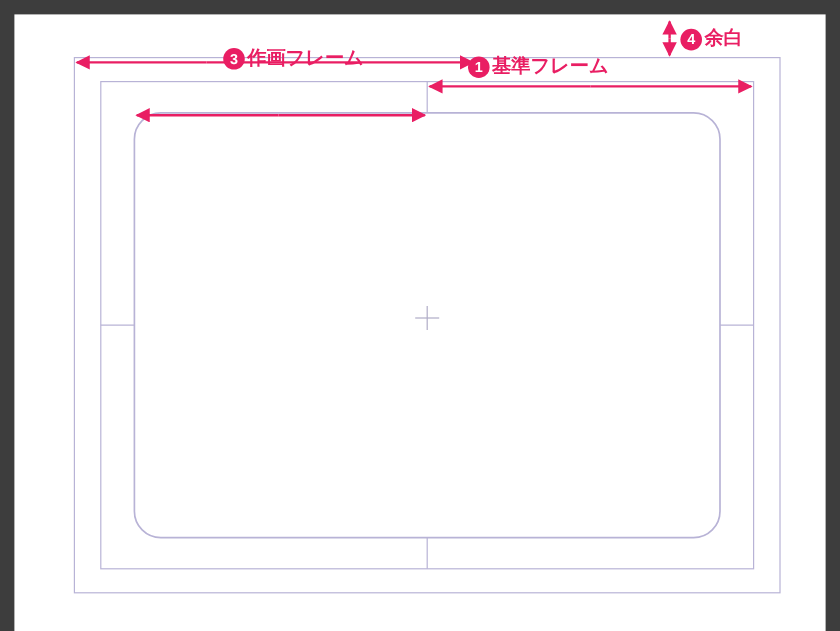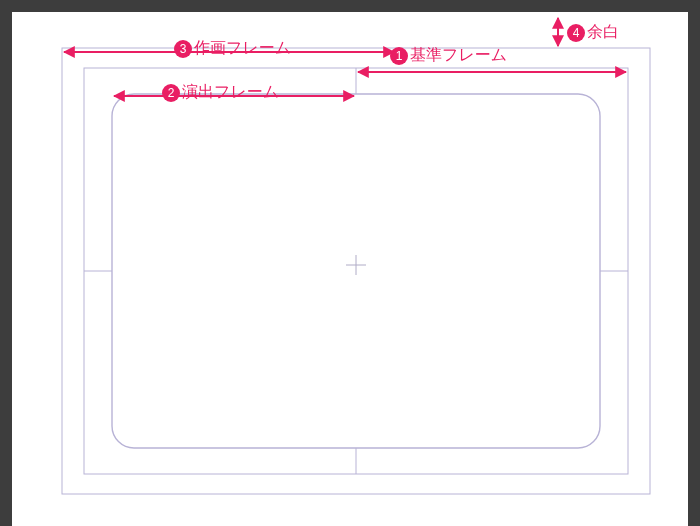--- a/index.html
+++ b/index.html
@@ -1,19 +1,19 @@
 <!DOCTYPE html>
 <html><head>
   <meta charset="utf-8">
   <style>
     * {box-sizing:border-box}
     body{margin:0;width:700px;height:526px;background:#3d3d3d;font-family:"Hiragino Sans","Yu Gothic",sans-serif}
     .page{position:absolute;left:12px;top:12px;width:676px;height:514px;background:#fff}
     svg{display:block;position:absolute;left:0;top:0}
-    .lbl{position:absolute;color:#e91e63;font-weight:400;white-space:nowrap}
+    .lbl{position:absolute;color:#e91e63;font-weight:700;white-space:nowrap}
     .num{display:inline-flex;background:#e91e63;color:#fff;border-radius:50%;width:18px;height:18px;align-items:center;justify-content:center;font-size:12px;margin-right:2px;line-height:1}
   </style>
 </head>
 <body>
 
 <div class="page">
   <svg width="676" height="514">
 
     <rect x="50" y="36" width="588" height="446" fill="none" stroke="#b8b3d6" stroke-width="1"></rect>
 
@@ -41,25 +41,22 @@
     <line x1="480" y1="60" x2="346" y2="60" stroke="#e91e63" stroke-width="2" marker-end="url(#ah)"></line>
     <line x1="480" y1="60" x2="614" y2="60" stroke="#e91e63" stroke-width="2" marker-end="url(#ah)"></line>
 
     <line x1="220" y1="84" x2="102" y2="84" stroke="#e91e63" stroke-width="2" marker-end="url(#ah)"></line>
     <line x1="220" y1="84" x2="342" y2="84" stroke="#e91e63" stroke-width="2" marker-end="url(#ah)"></line>
 
     <line x1="546" y1="20" x2="546" y2="6" stroke="#e91e63" stroke-width="2" marker-end="url(#ah)"></line>
     <line x1="546" y1="20" x2="546" y2="34" stroke="#e91e63" stroke-width="2" marker-end="url(#ah)"></line>
   </svg>
 
-  <div class="lbl" style="left:162px;top:26px;font-size:16px">
+  <div class="lbl" style="left:174px;top:26px;font-size:16px">
     <span class="num">3</span><span>作画フレーム</span>
   </div>
   <div class="lbl" style="left:378px;top:33px;font-size:16px">
     <span class="num">1</span><span>基準フレーム</span>
-  </div>
-  <div class="lbl" style="left:150px;top:70px;font-size:16px">
-    <span class="num">2</span><span>演出フレーム</span>
   </div>
   <div class="lbl" style="left:555px;top:10px;font-size:16px">
     <span class="num">4</span><span>余白</span>
   </div>
 </div>
 
 </body></html>

